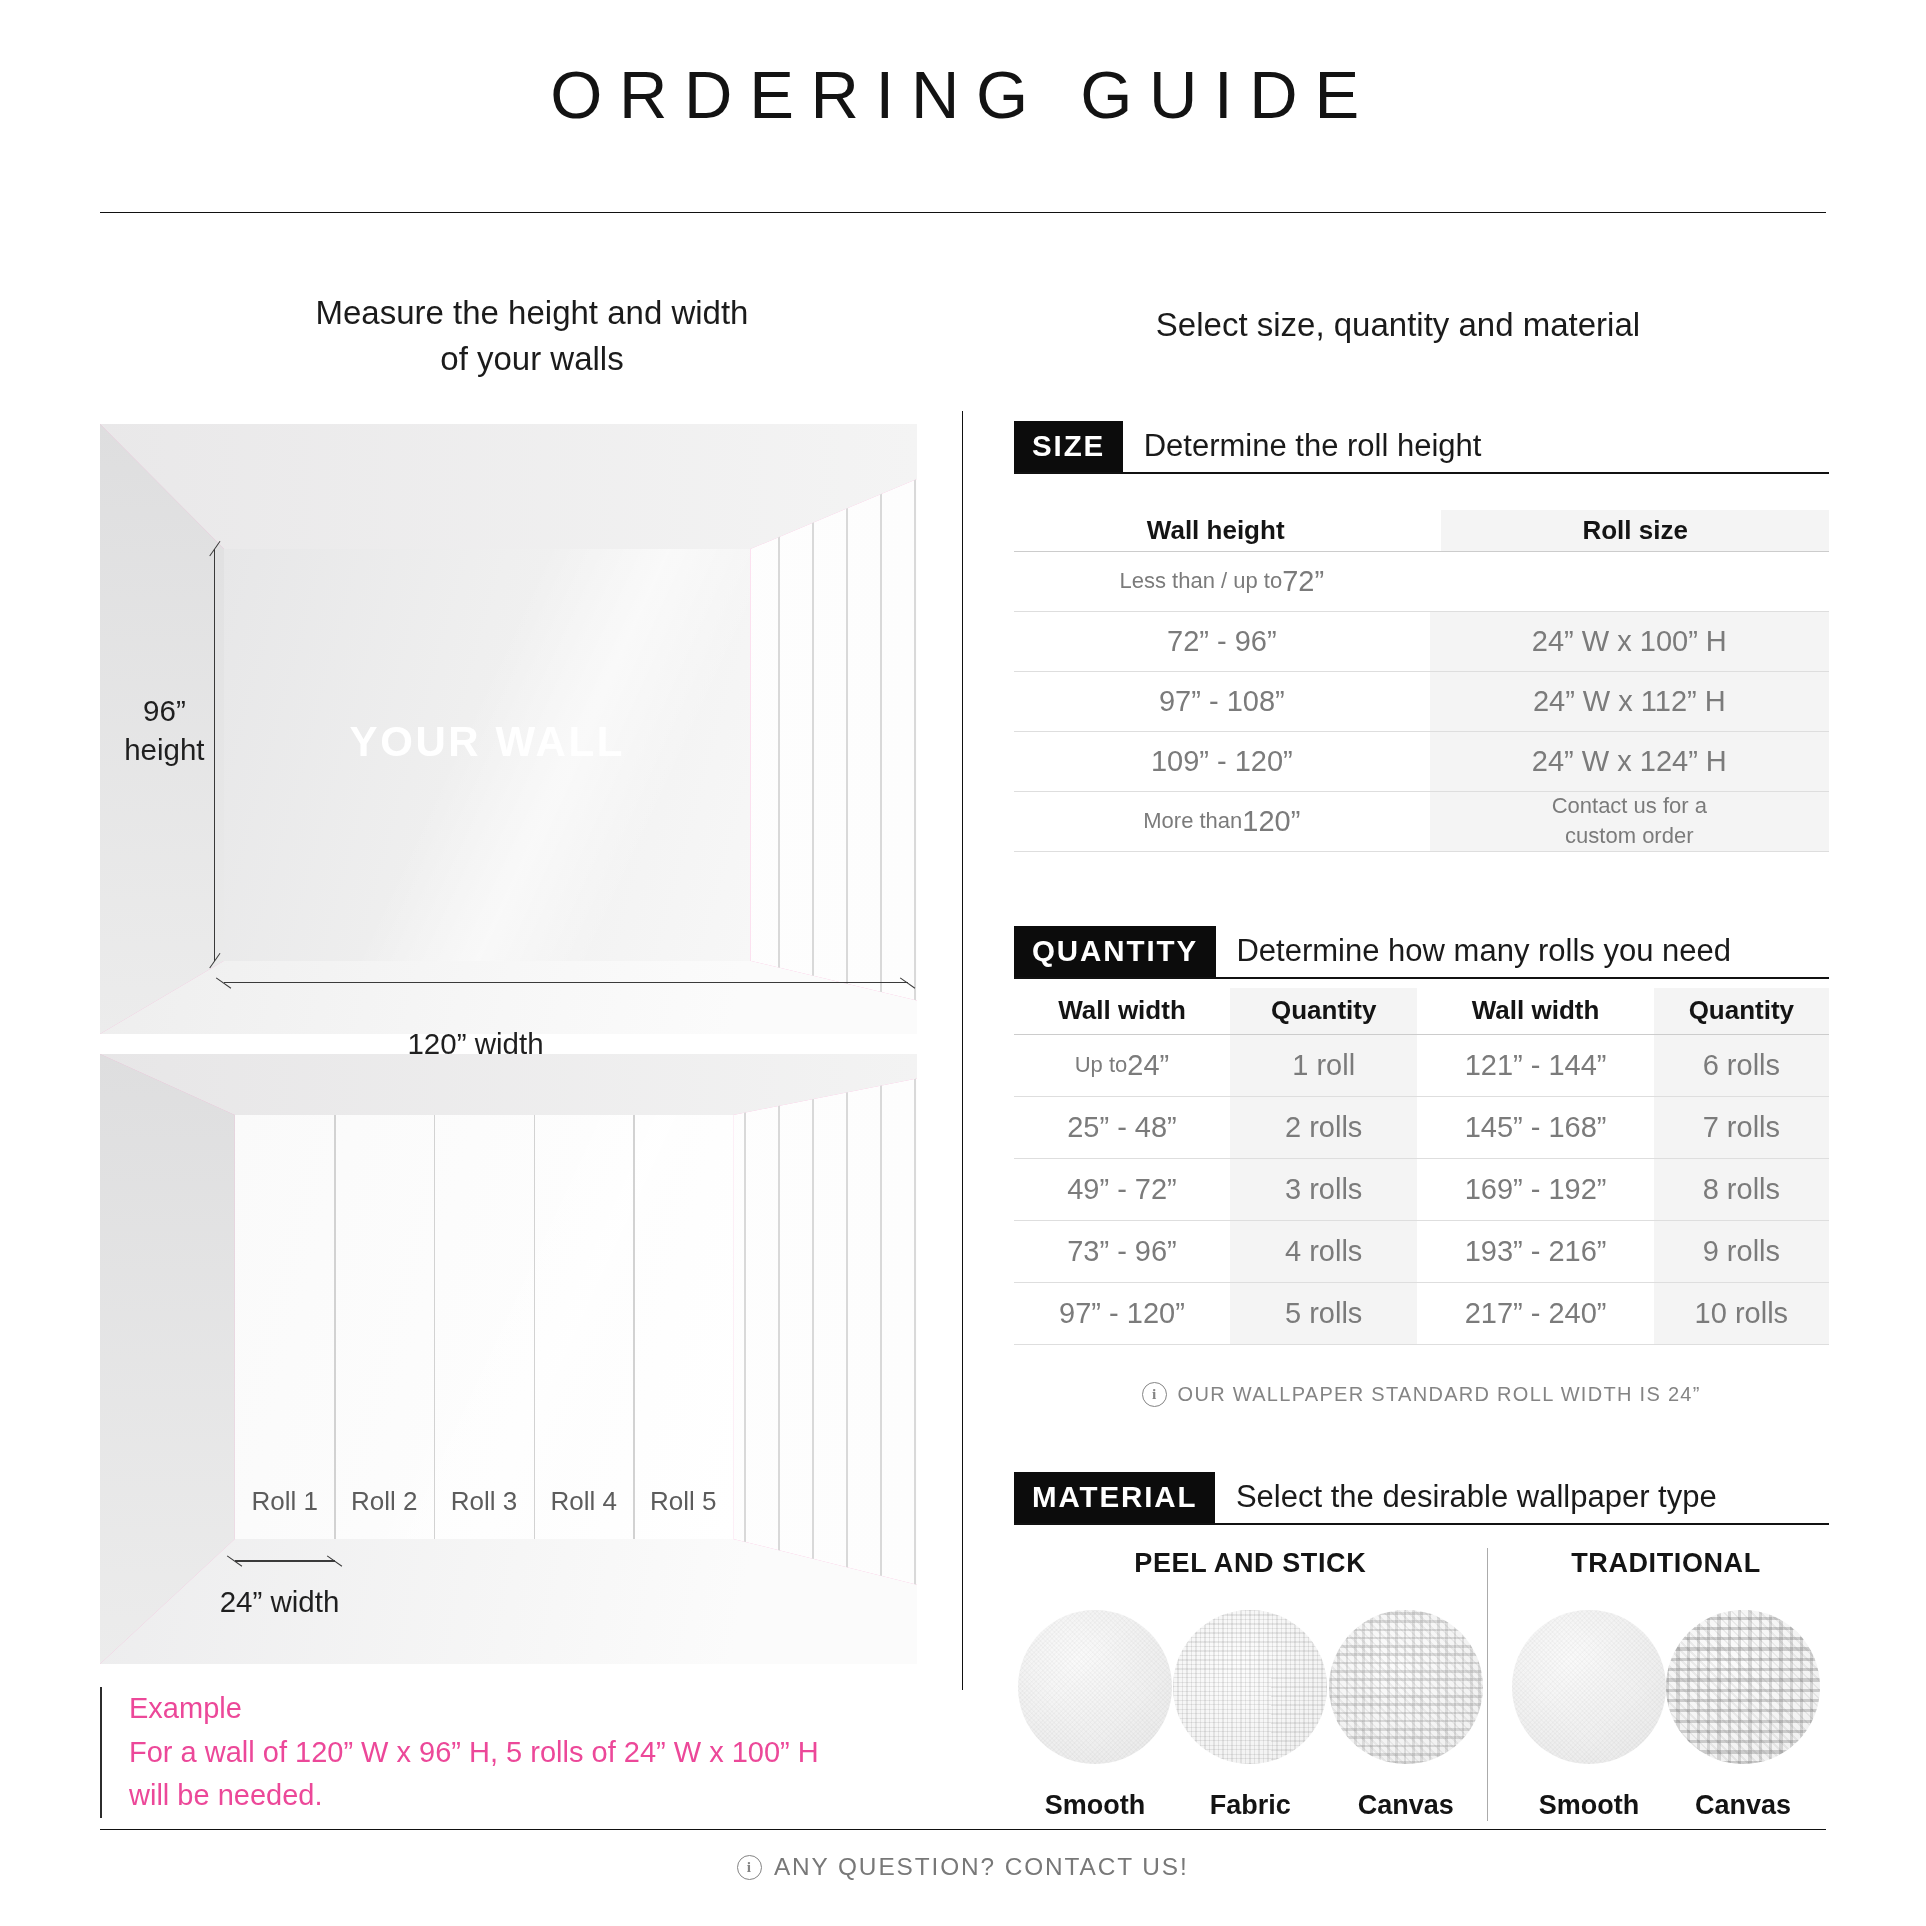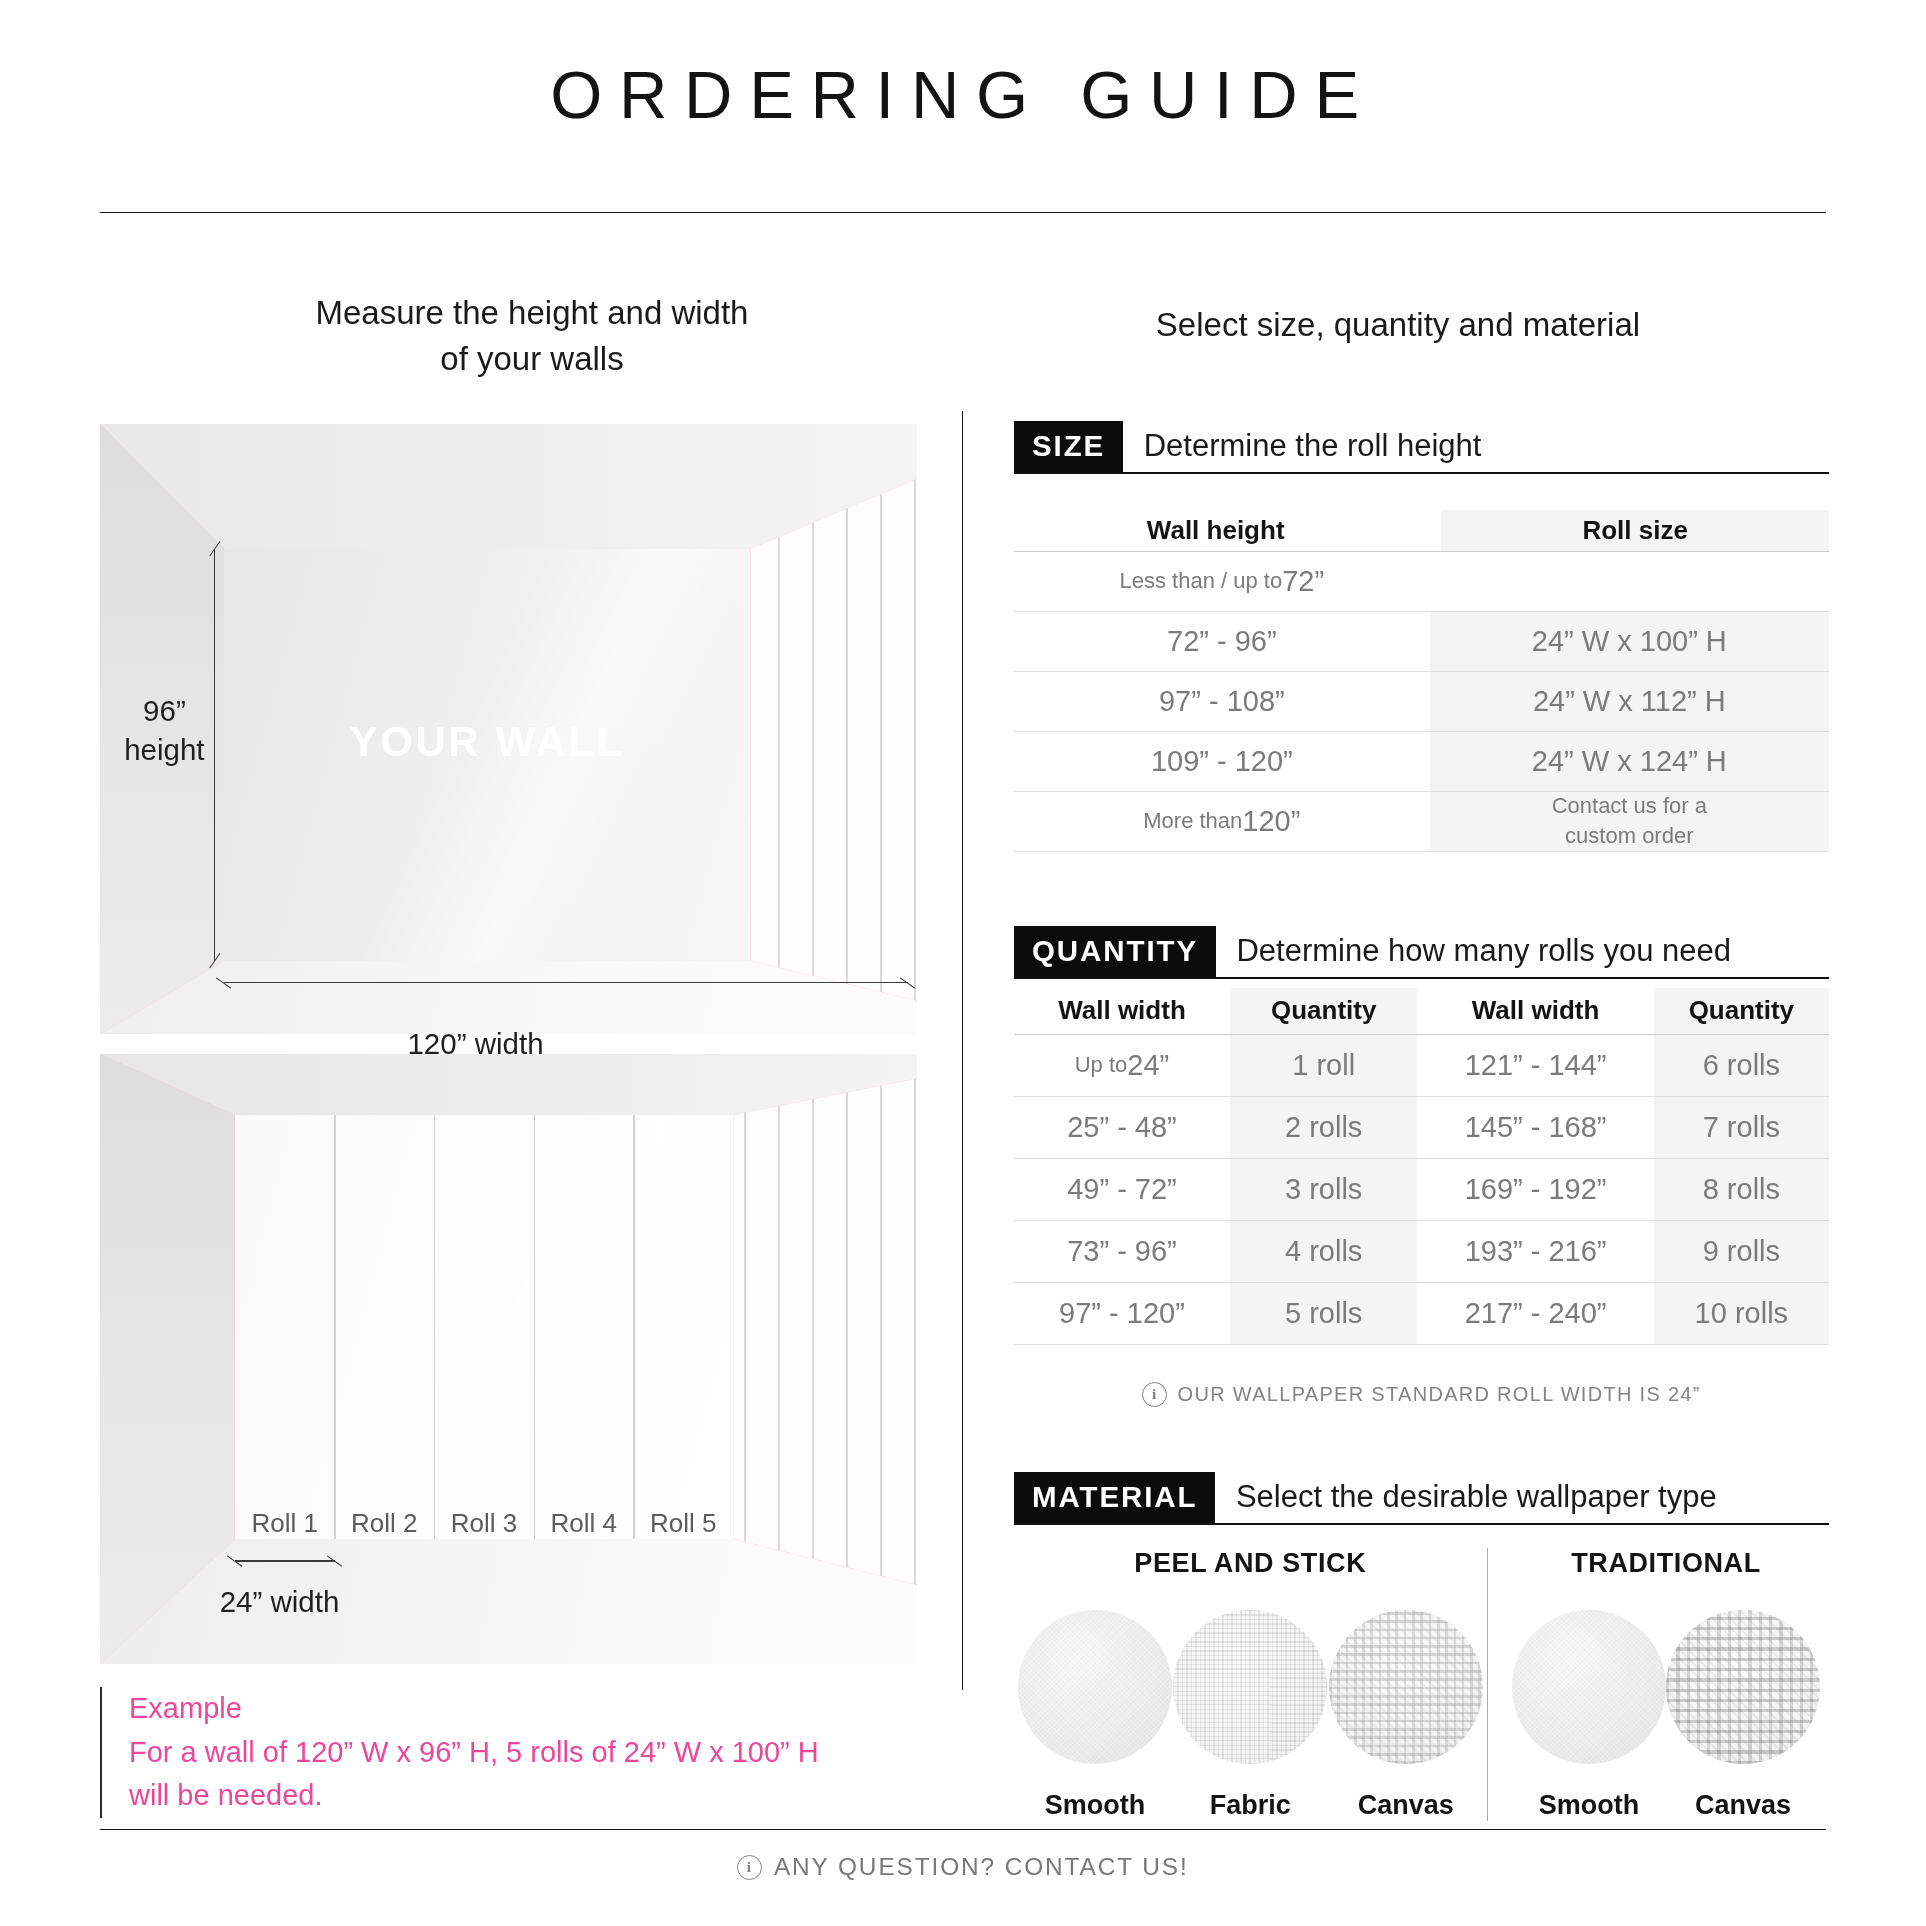--- a/index.html
+++ b/index.html
@@ -45,21 +45,21 @@
       background:linear-gradient(180deg,#dededf,#ececec);}
   .r2-floor{clip-path:polygon(0 100%,16.5% 79.5%,77.5% 79.5%,100% 87%,100% 100%);
       background:linear-gradient(100deg,#ededee 10%,#f6f6f6 55%,#fbfbfb 80%);}
   .r2-window{clip-path:polygon(77.5% 10%,100% 4%,100% 87%,77.5% 79.5%);
       background:
         repeating-linear-gradient(90deg,rgba(216,216,216,0) 0 32px,#d9d9d9 32px 34px),
         linear-gradient(90deg,#f1f1f1 0 19px,#ffffff 39px,#fdfdfd);}
   .r2-backwall{position:absolute;left:16.5%;top:10%;width:61%;height:69.5%;
       background:linear-gradient(105deg,#fafafa,#fdfdfd 60%,#ffffff);}
   .panel-sep{position:absolute;top:0;width:1.3px;height:100%;background:#d2d2d2;}
-  .roll-row{position:absolute;left:0;bottom:0;width:100%;display:flex;}
+  .roll-row{position:absolute;left:0;bottom:22px;width:100%;display:flex;}
   .roll-label{width:20%;text-align:center;font-size:26px;color:#5c5c5c;}
 
   
   .dim-v{position:absolute;width:1.3px;background:#3a3a3a;}
   .dim-v::before,.dim-v::after{content:"";position:absolute;left:-8.3px;width:18px;height:1.3px;
       background:#3a3a3a;transform:rotate(-55deg);}
   .dim-v::before{top:-0.6px;} .dim-v::after{bottom:-0.6px;}
   .dim-h{position:absolute;height:1.3px;background:#3a3a3a;}
   .dim-h::before,.dim-h::after{content:"";position:absolute;top:-8.3px;width:1.3px;height:18px;
       background:#3a3a3a;transform:rotate(-55deg);}

